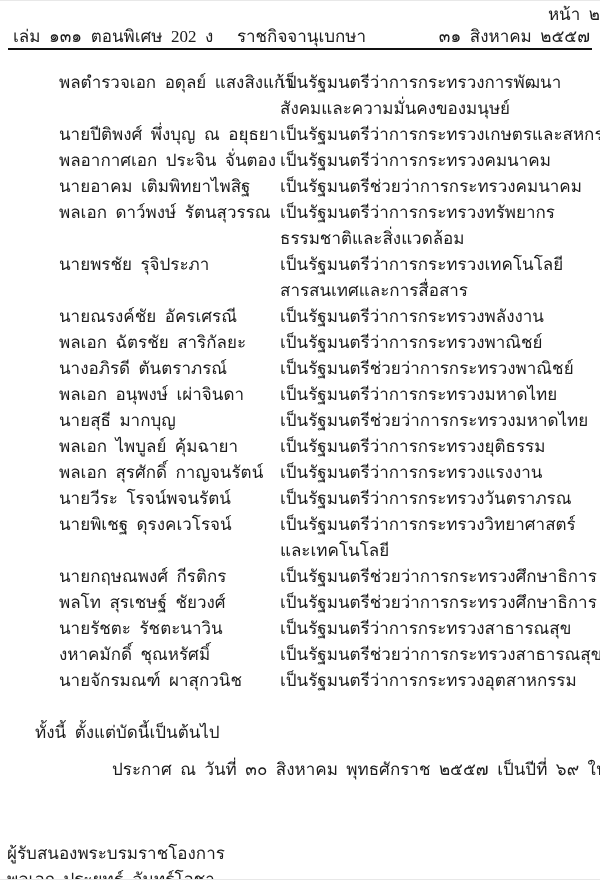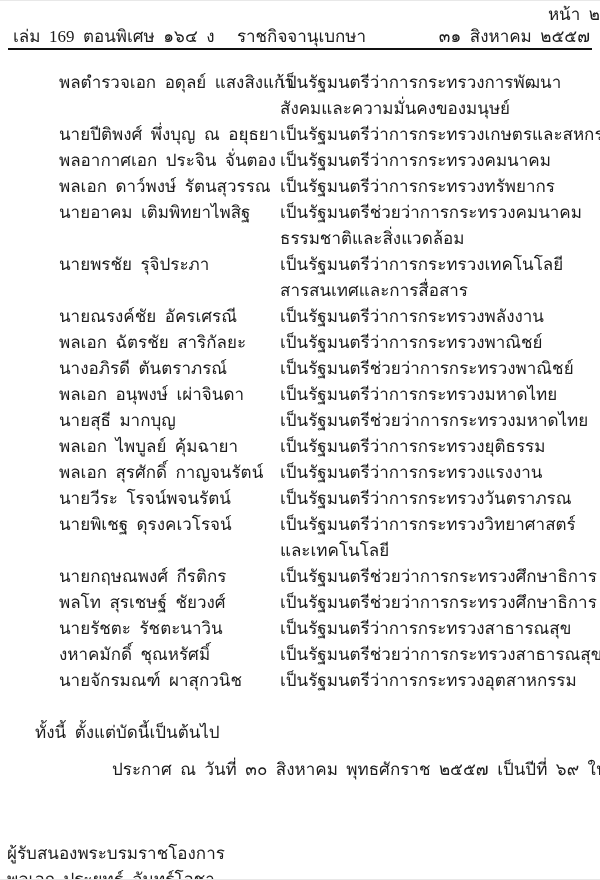--- a/index.html
+++ b/index.html
@@ -95,21 +95,21 @@
   .countersign .cs-title { padding-left: 46px; }
 </style>
 </head>
 <body>
 
 <div class="page">
 
   <div class="page-number pre">หน้า  ๒</div>
 
   <div class="masthead">
-    <span class="vol pre">เล่ม  169  ตอนพิเศษ  ๑๖๔  ง</span>
+    <span class="vol pre">เล่ม  ๑๓๑  ตอนพิเศษ  202  ง</span>
     <span class="gazette pre">ราชกิจจานุเบกษา</span>
     <span class="date pre">๓๑  สิงหาคม  ๒๕๕๗</span>
   </div>
 
   <div class="header-rule"></div>
 
   <div class="appointments" id="appointments">
     <div class="appt-row">
       <span class="appt-name">พลตำรวจเอก  อดุลย์  แสงสิงแก้ว</span>
       <span class="appt-pos">เป็นรัฐมนตรีว่าการกระทรวงการพัฒนา</span>
@@ -124,27 +124,27 @@
       <span class="appt-name">นายปีติพงศ์  พึ่งบุญ  ณ  อยุธยา</span>
       <span class="appt-pos">เป็นรัฐมนตรีว่าการกระทรวงเกษตรและสหกรณ์</span>
     </div>
 
     <div class="appt-row">
       <span class="appt-name">พลอากาศเอก  ประจิน  จั่นตอง</span>
       <span class="appt-pos">เป็นรัฐมนตรีว่าการกระทรวงคมนาคม</span>
     </div>
 
     <div class="appt-row">
+      <span class="appt-name">นายอาคม  เติมพิทยาไพสิฐ</span>
+      <span class="appt-pos">เป็นรัฐมนตรีช่วยว่าการกระทรวงคมนาคม</span>
+    </div>
+
+    <div class="appt-row">
       <span class="appt-name">พลเอก  ดาว์พงษ์  รัตนสุวรรณ</span>
       <span class="appt-pos">เป็นรัฐมนตรีว่าการกระทรวงทรัพยากร</span>
-    </div>
-
-    <div class="appt-row">
-      <span class="appt-name">นายอาคม  เติมพิทยาไพสิฐ</span>
-      <span class="appt-pos">เป็นรัฐมนตรีช่วยว่าการกระทรวงคมนาคม</span>
     </div>
 
     <div class="appt-row">
       <span class="appt-name"></span>
       <span class="appt-pos">ธรรมชาติและสิ่งแวดล้อม</span>
     </div>
 
     <div class="appt-row">
       <span class="appt-name">นายพรชัย  รุจิประภา</span>
       <span class="appt-pos">เป็นรัฐมนตรีว่าการกระทรวงเทคโนโลยี</span>

